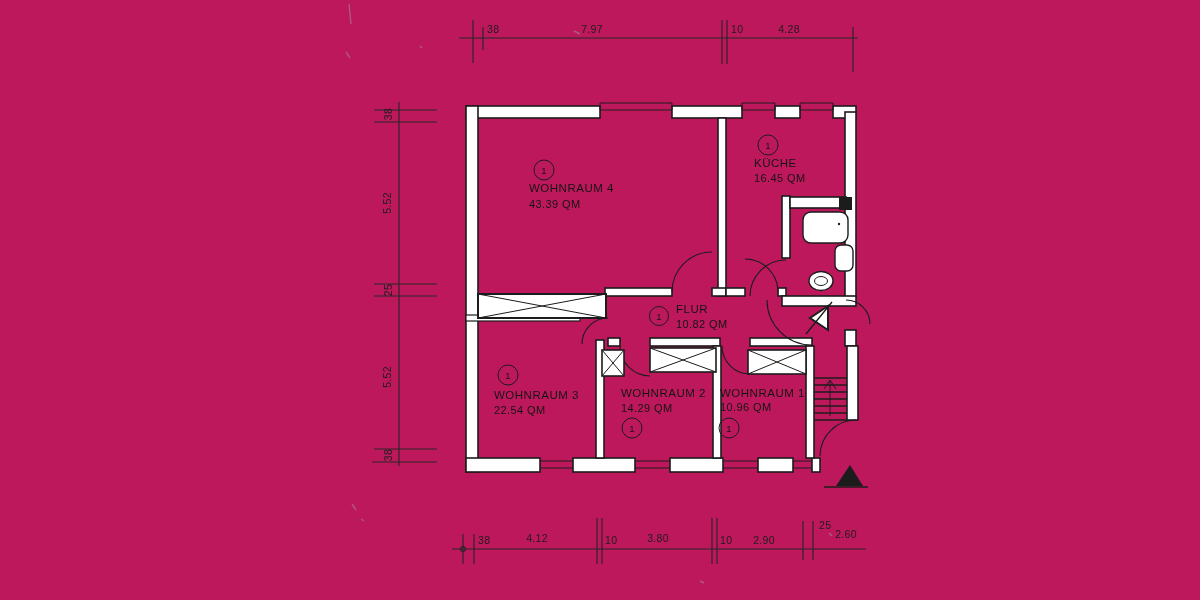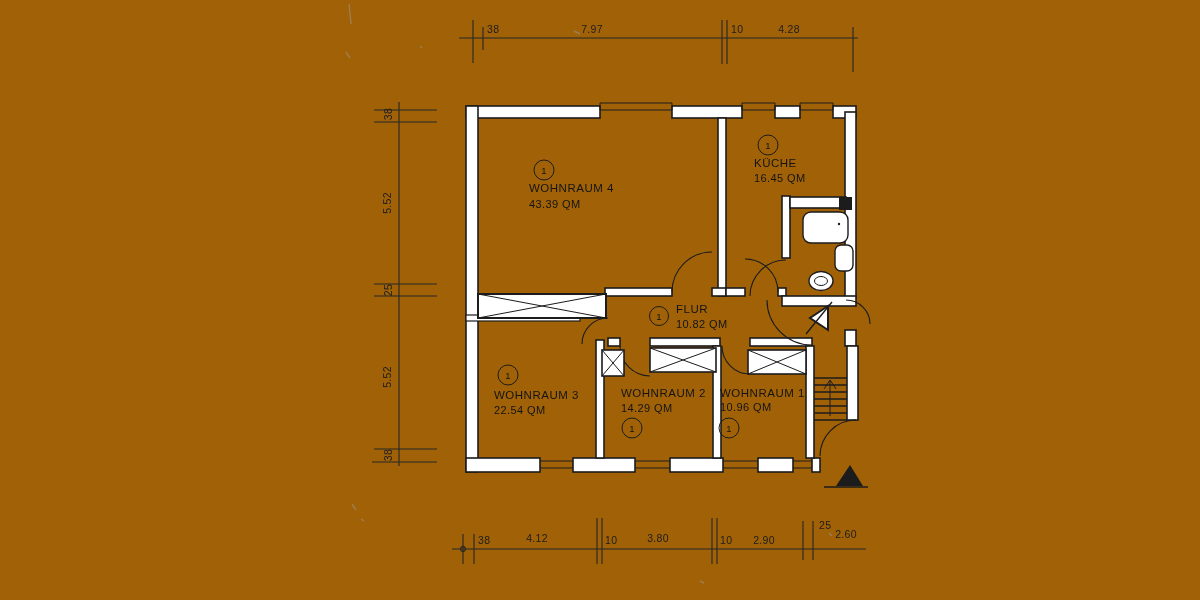--- a/index.html
+++ b/index.html
@@ -1,17 +1,17 @@
 <!DOCTYPE html>
 <html><head>
 <meta charset="utf-8">
 <style>
   html,body{margin:0;padding:0;background:#e9e9e9;}
   .stage{
-    width:1200px;height:600px;background:#a16207;position:relative;overflow:hidden;
+    width:1200px;height:600px;background:#be185d;position:relative;overflow:hidden;
     font-family:"Liberation Sans", sans-serif;
   }
   svg{display:block;}
   .wall{fill:#ffffff;stroke:#1c1c1c;stroke-width:1.6;}
   .thinwall{fill:#ffffff;stroke:#1c1c1c;stroke-width:1.2;}
   .ln{stroke:#1c1c1c;stroke-width:1.3;fill:none;}
   .lnthin{stroke:#1c1c1c;stroke-width:1;fill:none;}
   .win{stroke:#1c1c1c;stroke-width:1;fill:none;}
   .arc{stroke:#1c1c1c;stroke-width:1.1;fill:none;}
   .fix{stroke:#1c1c1c;stroke-width:1.4;fill:#ffffff;}

